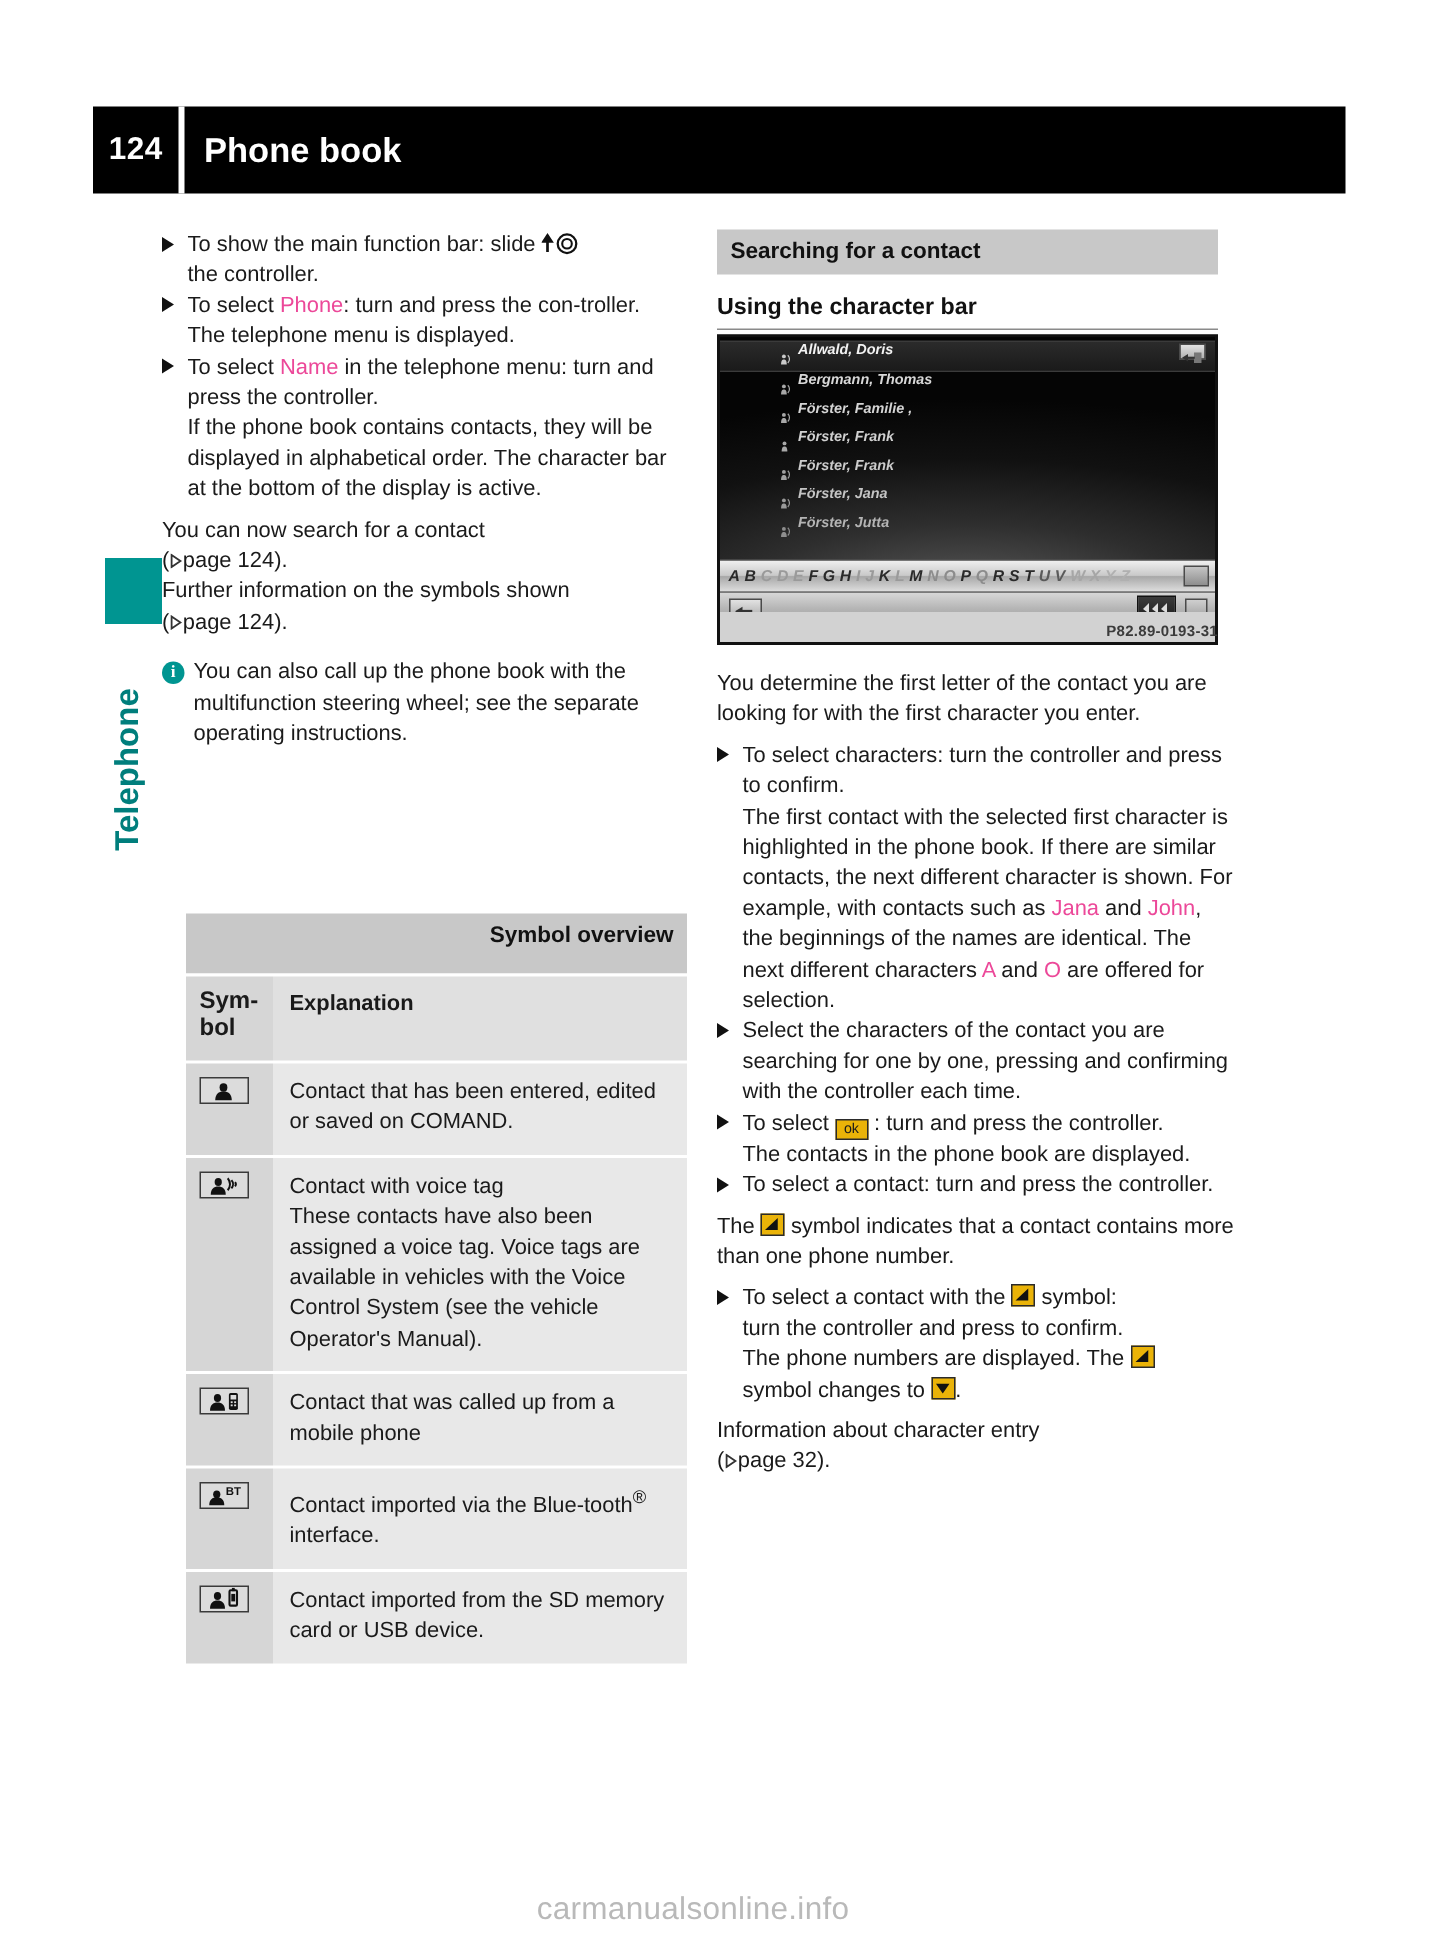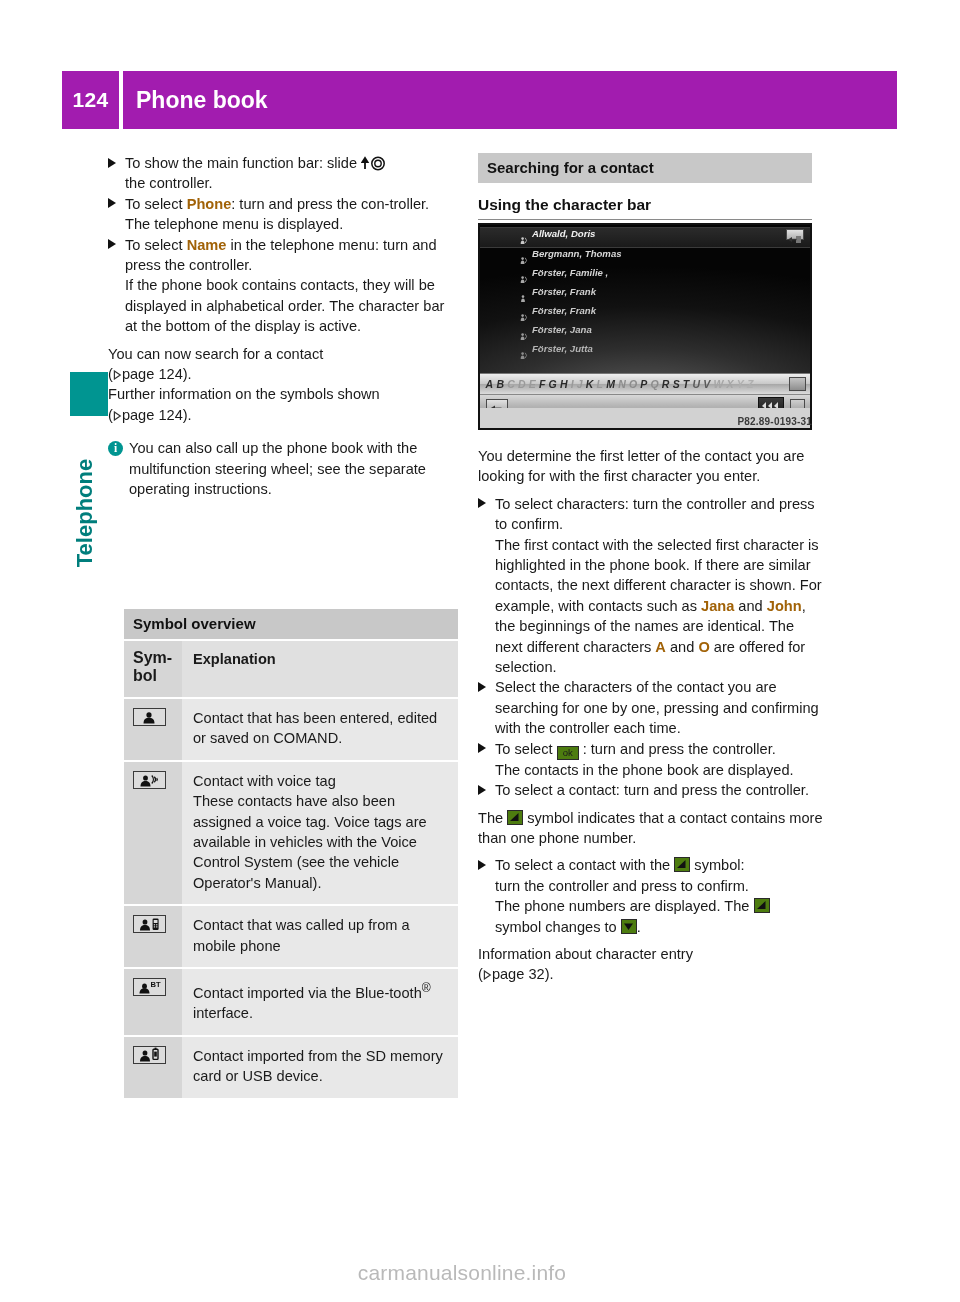--- a/index.html
+++ b/index.html
@@ -12,21 +12,21 @@
     font-family: "Liberation Sans", sans-serif;
     color: #1a1a1a;
     -webkit-font-smoothing: antialiased;
   }
 
   
   #header {
     position: absolute;
     left: 62px; top: 71px;
     width: 835px; height: 58px;
-    background: #a21caf;
+    background: #000000;
   }
   #header .pagenum {
     position: absolute;
     left: 0; top: 0;
     width: 57px; height: 58px;
     display: flex; align-items: center; justify-content: center;
     color: #ffffff;
     font-size: 21px;
     font-weight: bold;
     letter-spacing: 0.3px;
@@ -94,21 +94,21 @@
     left: 0; top: 4.5px;
     width: 0; height: 0;
     border-left: 8px solid #111;
     border-top: 5.5px solid transparent;
     border-bottom: 5.5px solid transparent;
   }
   .para { margin: 0; }
   .gap-s { height: 7px; }
   .gap-m { height: 13px; }
 
-  .tealtxt { color: #a16207; font-weight: bold; }
+  .tealtxt { color: #ec4899; }
   .refarrow-hollow {
     display:inline-block;
     width: 9px; height: 10px;
     position: relative;
     top: 1px;
   }
   .refarrow-hollow svg { display:block; }
 
   
   .ctrl-glyph {
@@ -140,22 +140,23 @@
   
   #symbol-table {
     position: absolute;
     left: 124px; top: 609px;
     width: 334px;
   }
   .tbl-title {
     background: #c8c8c8;
     font-size: 15px;
     font-weight: bold;
-    padding: 6px 9px 7px 9px;
+    padding: 6px 9px 17px 9px;
     color: #111;
+    text-align: right;
   }
   .tbl-row {
     display: flex;
     border-bottom: 2px solid #ffffff;
   }
   .tbl-c1 {
     width: 58px;
     flex: 0 0 58px;
     background: #d6d6d6;
     padding: 9px 0 11px 9px;
@@ -289,21 +290,21 @@
     background: #d2d2d2;
     border: 2px solid #111;
     border-top: none;
     box-sizing: border-box;
   }
 
   
   .inline-box {
     display: inline-block;
     border: 1.4px solid #2a2a2a;
-    background: #4d7c0f;
+    background: #eab308;
     vertical-align: -2px;
     box-sizing: border-box;
     position: relative;
   }
   .box-ok {
     width: 22px; height: 14px;
     font-size: 9.5px;
     font-weight: normal;
     text-align: center;
     line-height: 12px;

